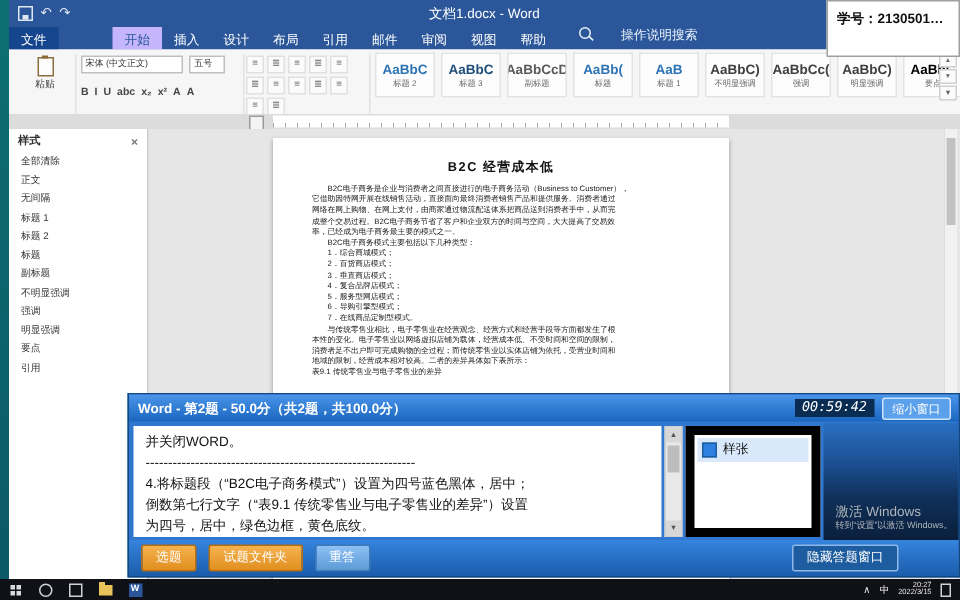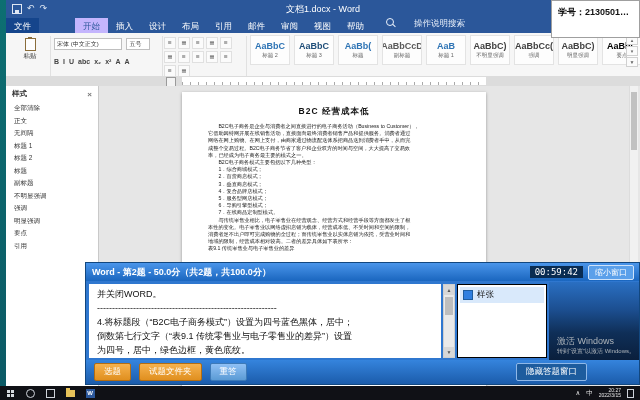--- a/index.html
+++ b/index.html
@@ -56,41 +56,41 @@
   .doc-line{font-size:5.2px;line-height:7.2px;color:#1a1a1a;text-align:justify;white-space:nowrap;overflow:hidden;}
   .docscroll{position:absolute;right:2px;top:0;bottom:0;width:8px;background:#f1f1f1;border-left:1px solid #dcdcdc;}
   .docthumb{position:absolute;left:1px;right:1px;top:6px;height:58px;background:#c1c1c1;}
   
   .infocard{position:absolute;left:551px;top:0;width:89px;height:38px;background:#fff;border:1px solid #9f9f9f;z-index:5;padding:4px 6px;box-sizing:border-box;}
   .infocard div{font-size:9px;font-weight:bold;color:#111;line-height:14px;white-space:nowrap;}
   
   .exam{position:absolute;left:85px;top:262px;width:555px;height:123px;z-index:6;border:1px solid #12477f;box-sizing:border-box;background:#2f77cf;}
   .exam-head{position:absolute;top:0;left:0;right:0;height:18px;background:linear-gradient(180deg,#4a95ea,#1a66bf);display:flex;align-items:center;color:#fff;}
   .exam-title{font-size:9px;font-weight:bold;padding-left:6px;white-space:nowrap;}
-  .exam-timer{margin-left:auto;background:#092c52;color:#fff;font-family:"DejaVu Sans Mono",monospace;font-size:9px;padding:1px 5px;}
+  .exam-timer{margin-left:auto;background:#092c52;color:#fff;font-family:"DejaVu Sans Mono",monospace;font-size:9px;padding:1px 5px;font-style:italic;}
   .shrinkbtn{margin:0 5px;background:#5ba0ea;border:1px solid #cfe3fa;color:#fff;font-size:8px;padding:1px 6px;border-radius:2px;}
   .exam-body{position:absolute;top:19px;left:0;right:0;bottom:24px;}
   .exam-content{position:absolute;left:3px;top:2px;bottom:2px;width:352px;background:#fff;padding:3px 8px;box-sizing:border-box;overflow:hidden;}
   .exam-line{font-size:9px;line-height:14px;color:#111;white-space:nowrap;overflow:hidden;}
   .exam-scroll{position:absolute;left:357px;top:2px;bottom:2px;width:12px;background:#e9e9e9;border:1px solid #cfcfcf;box-sizing:border-box;}
   .exam-scroll .arr{position:absolute;left:0;right:0;height:10px;background:#d7d7d7;font-size:5px;color:#555;text-align:center;line-height:10px;}
   .exam-scroll .arr.up{top:0;}.exam-scroll .arr.dn{bottom:0;}
   .exam-scroll .thumb{position:absolute;left:1px;right:1px;top:12px;height:18px;background:#bdbdbd;}
-  .samplepane{position:absolute;left:371px;top:2px;bottom:2px;width:90px;background:#fff;border:1px solid #000000;box-sizing:border-box;}
+  .samplepane{position:absolute;left:371px;top:2px;bottom:2px;width:90px;background:#fff;border:6px solid #000000;box-sizing:border-box;}
   .sampleitem{display:flex;align-items:center;gap:4px;margin:2px;padding:2px 3px;font-size:8.5px;color:#111;background:#d9e9fb;}
   .doc-ic{width:8px;height:8px;background:#2f7fe0;border:1px solid #1d5c9e;}
   .deskarea{position:absolute;left:463px;right:0;top:0;bottom:0;background:linear-gradient(180deg,#2a6fc2 0%,#1c4f91 35%,#0f2f58 65%,#0a1f3c 100%);}
   .watermark{position:absolute;left:8px;bottom:5px;color:#aeb4ba;}
   .wm1{font-size:9px;line-height:11px;margin-top:20px;}
   .wm2{font-size:6px;line-height:8px;}
   .exam-foot{position:absolute;bottom:0;left:0;right:0;height:24px;background:linear-gradient(180deg,#3584dd,#1b5cab);display:flex;align-items:center;padding:0 8px;gap:8px;box-sizing:border-box;}
   .btn{font-size:8.5px;color:#fff;padding:2px 9px;border-radius:2px;white-space:nowrap;}
   .btn.orange{background:linear-gradient(180deg,#f6b24e,#e08f1f);border:1px solid #b36d12;}
   .btn.blue{background:linear-gradient(180deg,#8fc0f5,#5b9bd5);border:1px solid #3d7ab8;}
-  .btn.hide{margin-left:auto;margin-right:44px;background:#1d5c9e;border:1px solid #8fb8e8;}
+  .btn.hide{margin-left:auto;margin-right:32px;background:#1d5c9e;border:1px solid #8fb8e8;}
   
   .taskbar{position:absolute;left:0;bottom:0;width:640px;height:14px;background:#101116;z-index:7;display:flex;align-items:center;color:#e8e8e8;}
   .tb-item{width:20px;display:flex;align-items:center;justify-content:center;height:100%;}
   .winlogo{display:grid;grid-template-columns:3px 3px;grid-template-rows:3px 3px;gap:1px;}
   .winlogo i{background:#d7dbe0;}
   .circ{width:7px;height:7px;border:1px solid #cfd3da;border-radius:50%;}
   .sq{width:7px;height:7px;border:1px solid #cfd3da;}
   .folder{width:9px;height:7px;background:#e8c35a;position:relative;}
   .folder:before{content:"";position:absolute;top:-2px;left:0;width:4px;height:2px;background:#e8c35a;}
   .wordic{width:9px;height:9px;background:#2b579a;color:#fff;font-size:6px;font-weight:bold;text-align:center;line-height:9px;}
@@ -187,28 +187,28 @@
           <div class="tile" style="--c: #2e74b5;">
             <span class="sample">AaBbC</span>
             <span class="slabel">标题 2</span>
           </div>
 
           <div class="tile" style="--c: #1f4e79;">
             <span class="sample">AaBbC</span>
             <span class="slabel">标题 3</span>
           </div>
 
+          <div class="tile" style="--c: #5a5a5a;">
+            <span class="sample">AaBbCcD</span>
+            <span class="slabel">副标题</span>
+          </div>
+
           <div class="tile" style="--c: #2e74b5;">
             <span class="sample">AaBb(</span>
             <span class="slabel">标题</span>
-          </div>
-
-          <div class="tile" style="--c: #5a5a5a;">
-            <span class="sample">AaBbCcD</span>
-            <span class="slabel">副标题</span>
           </div>
 
           <div class="tile" style="--c: #2e74b5;">
             <span class="sample">AaB</span>
             <span class="slabel">标题 1</span>
           </div>
 
           <div class="tile" style="--c: #404040;">
             <span class="sample">AaBbC)</span>
             <span class="slabel">不明显强调</span>

